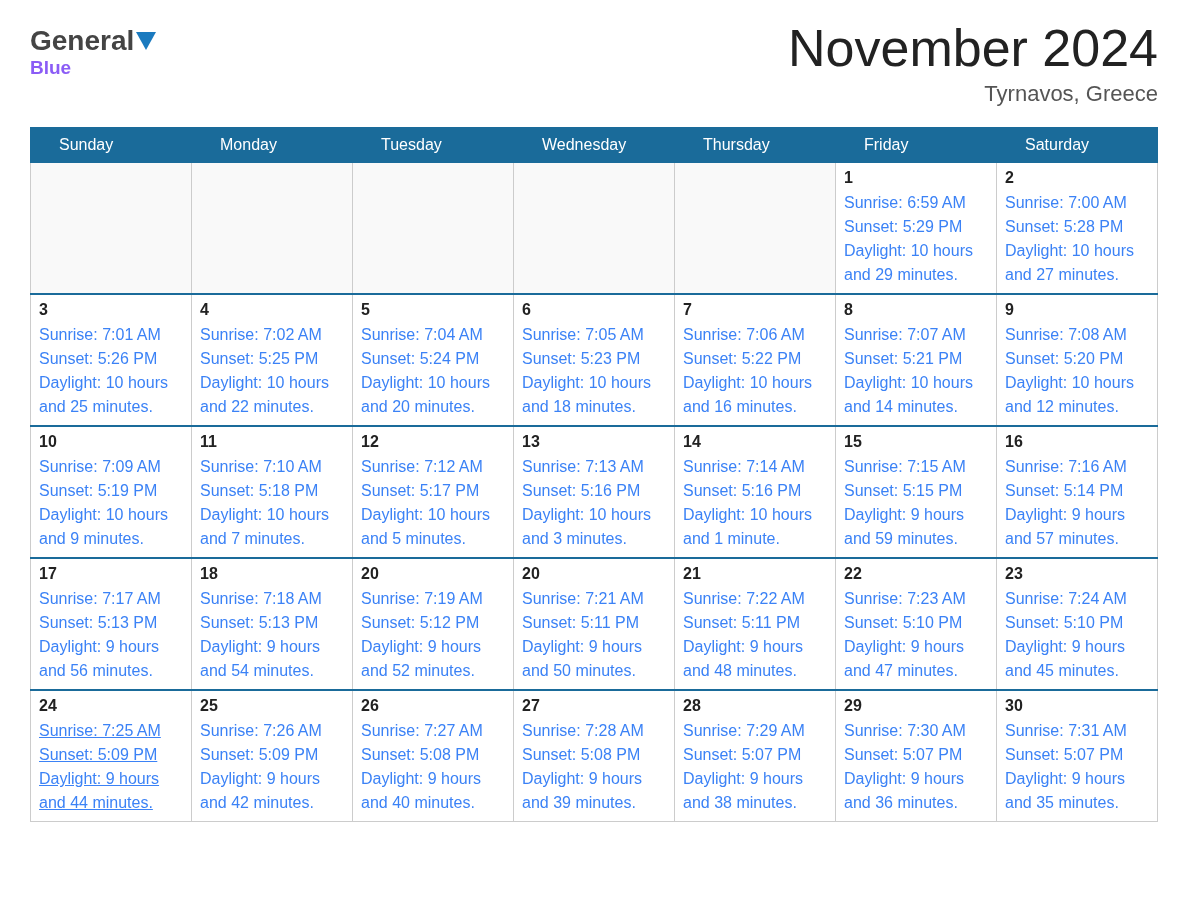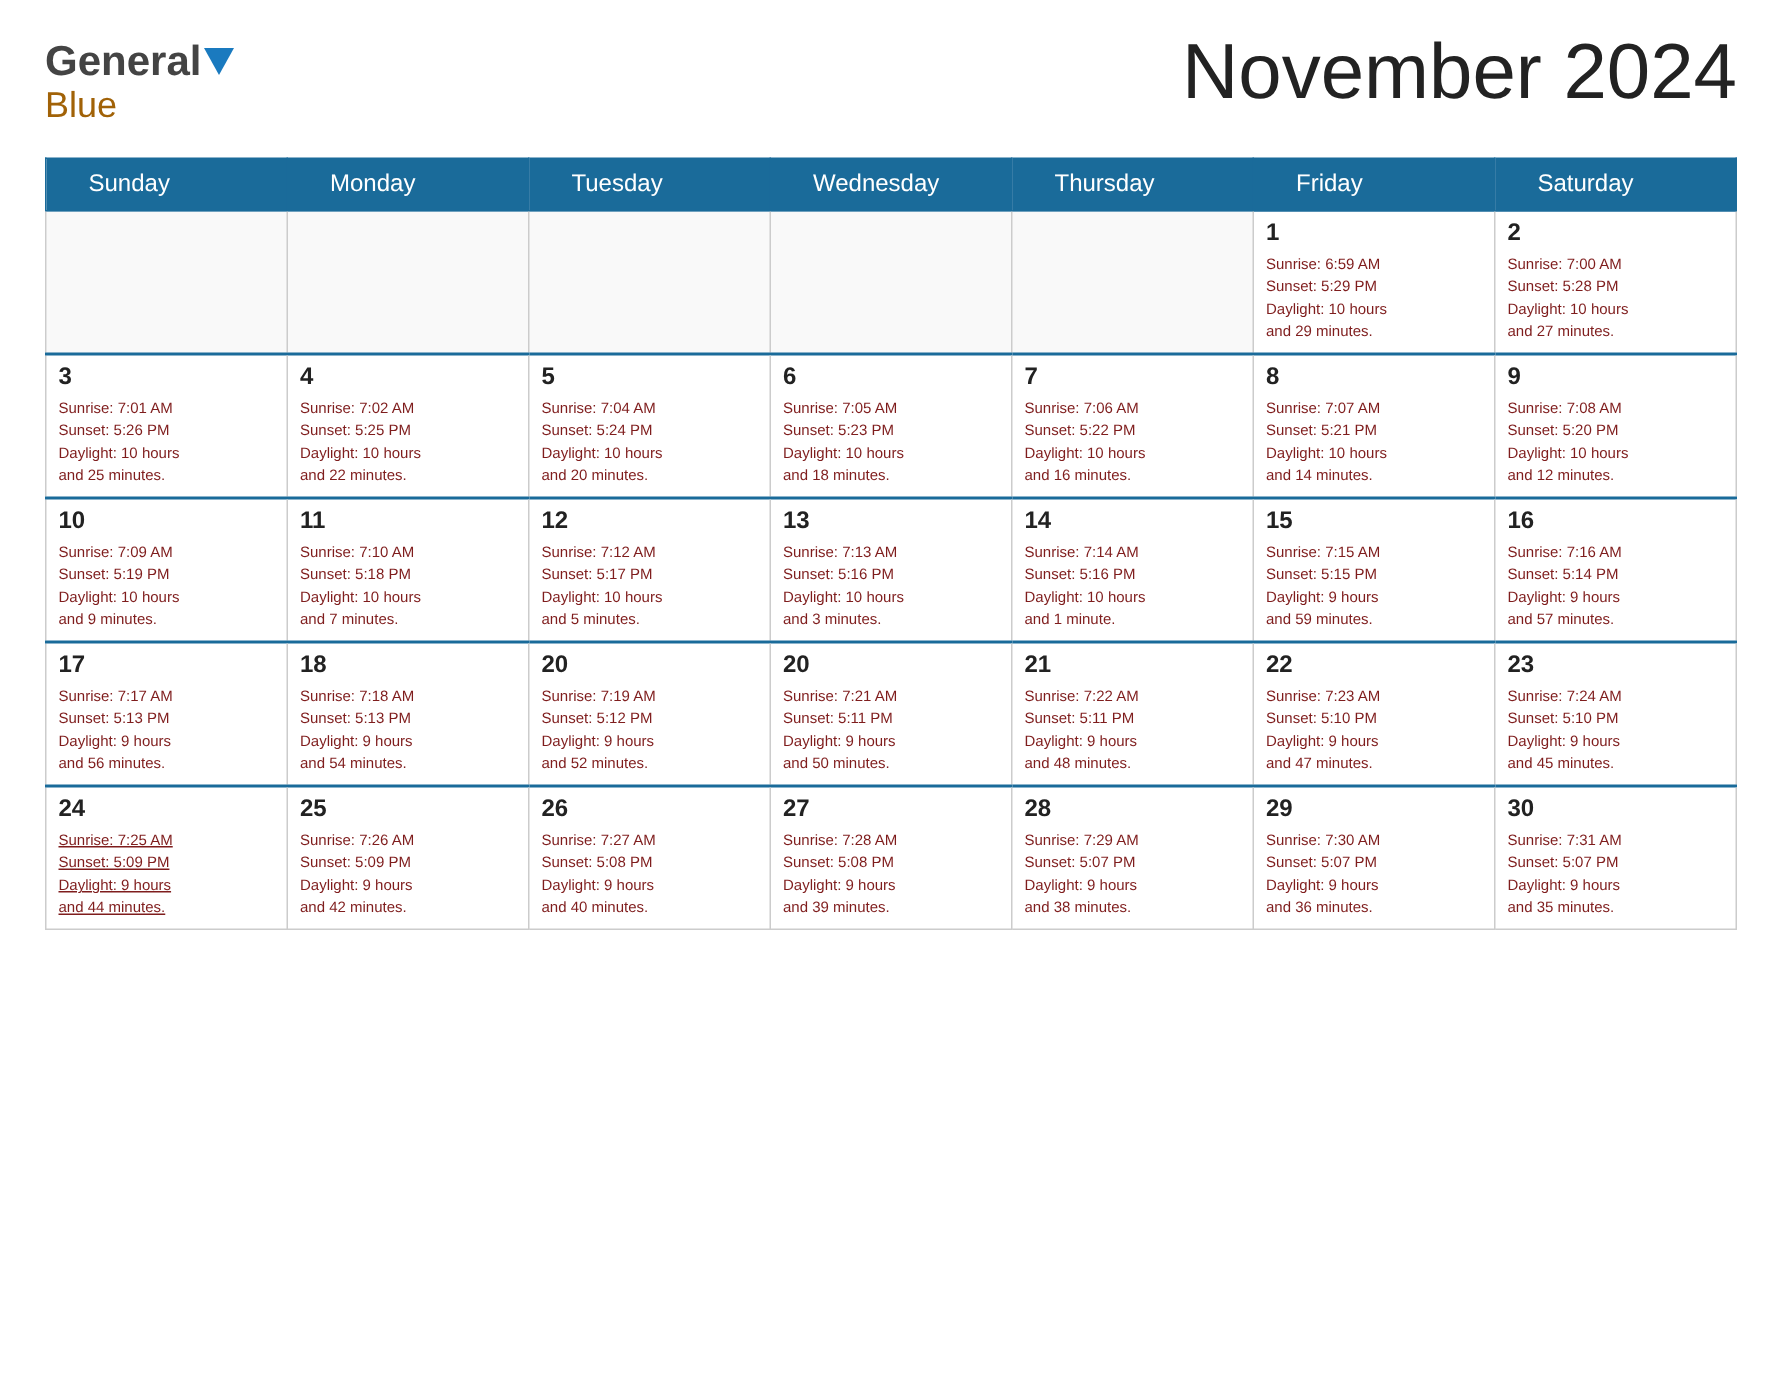--- a/index.html
+++ b/index.html
@@ -60,60 +60,61 @@
       min-height: 100px;
     }
     .day-number {
       font-size: 16px;
       font-weight: bold;
       color: #222;
       display: block;
       margin-bottom: 4px;
     }
     .day-info {
-      font-size: 10px;
-      color: #7f1d1d;
+      font-size: 16px;
+      color: #3b82f6;
       line-height: 1.5;
     }
     .empty-cell {
       background: #f9f9f9;
     }
     .week-row td {
       border-top: 2px solid #1a6b9a;
     }
     .logo-row {
       display: flex;
       align-items: center;
     }
     .logo-text-general {
       font-size: 28px;
       font-weight: bold;
       color: #444;
     }
     .logo-text-blue {
-      font-size: 24px;
-      font-weight: normal;
-      color: #a16207;
+      font-size: 19px;
+      font-weight: bold;
+      color: #8b5cf6;
     }
   </style>
 </head>
 <body>
 
 <div class="header">
   <div class="logo">
     <div class="logo-row">
       <span class="logo-text-general">General</span>
       <svg width="20" height="20" viewBox="0 0 20 20" style="margin-left:2px;margin-top:2px;">
         <polygon points="0,0 20,0 10,18" fill="#1a7abf"></polygon>
       </svg>
     </div>
     <span class="logo-text-blue">Blue</span>
   </div>
   <div class="title-section">
     <div class="main-title">November 2024</div>
+    <div class="subtitle">Tyrnavos, Greece</div>
   </div>
 </div>
 
 <table class="calendar">
   <thead>
     <tr>
     <th>Sunday</th>
         <th>Monday</th>
         <th>Tuesday</th>
         <th>Wednesday</th>

